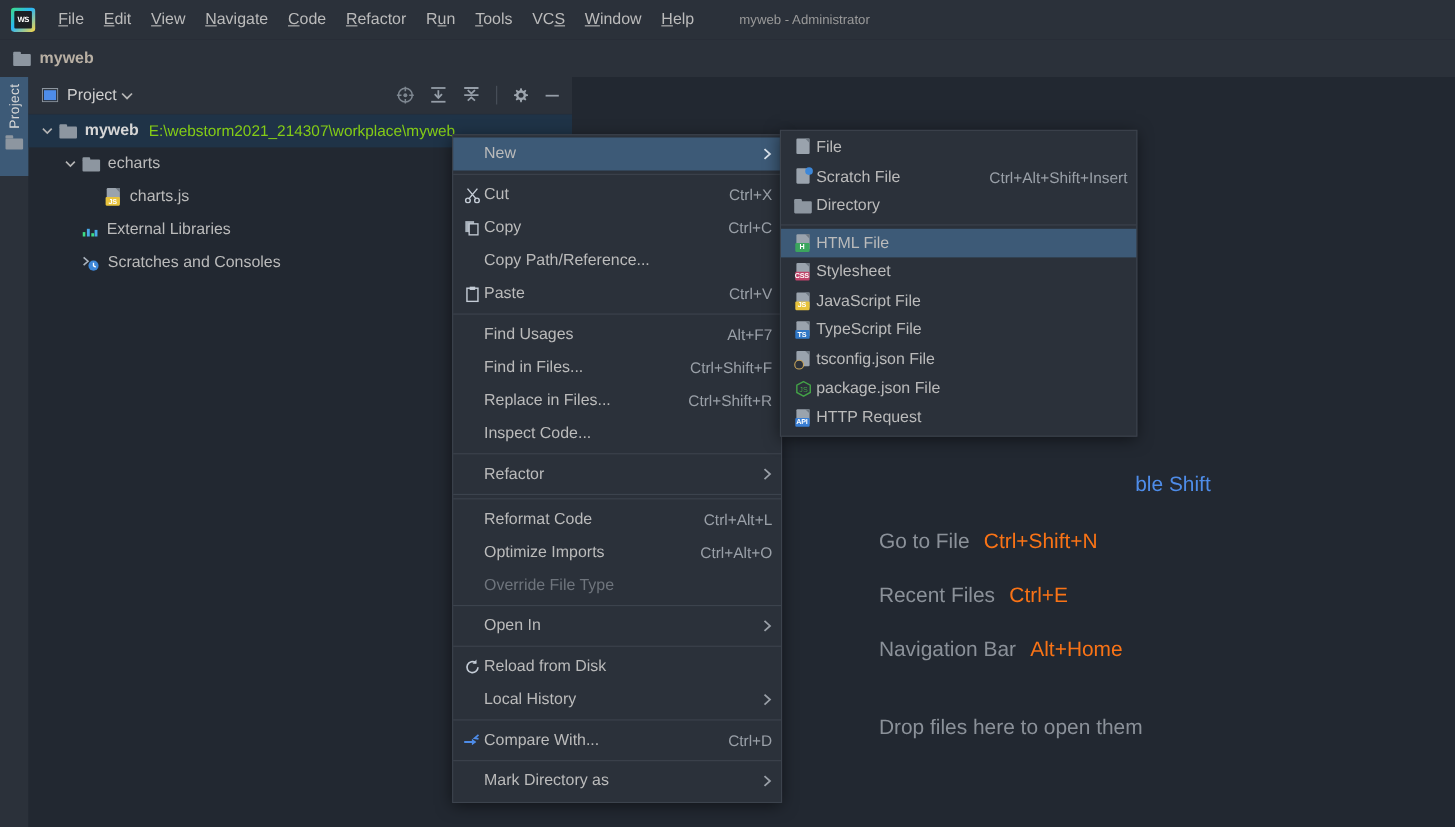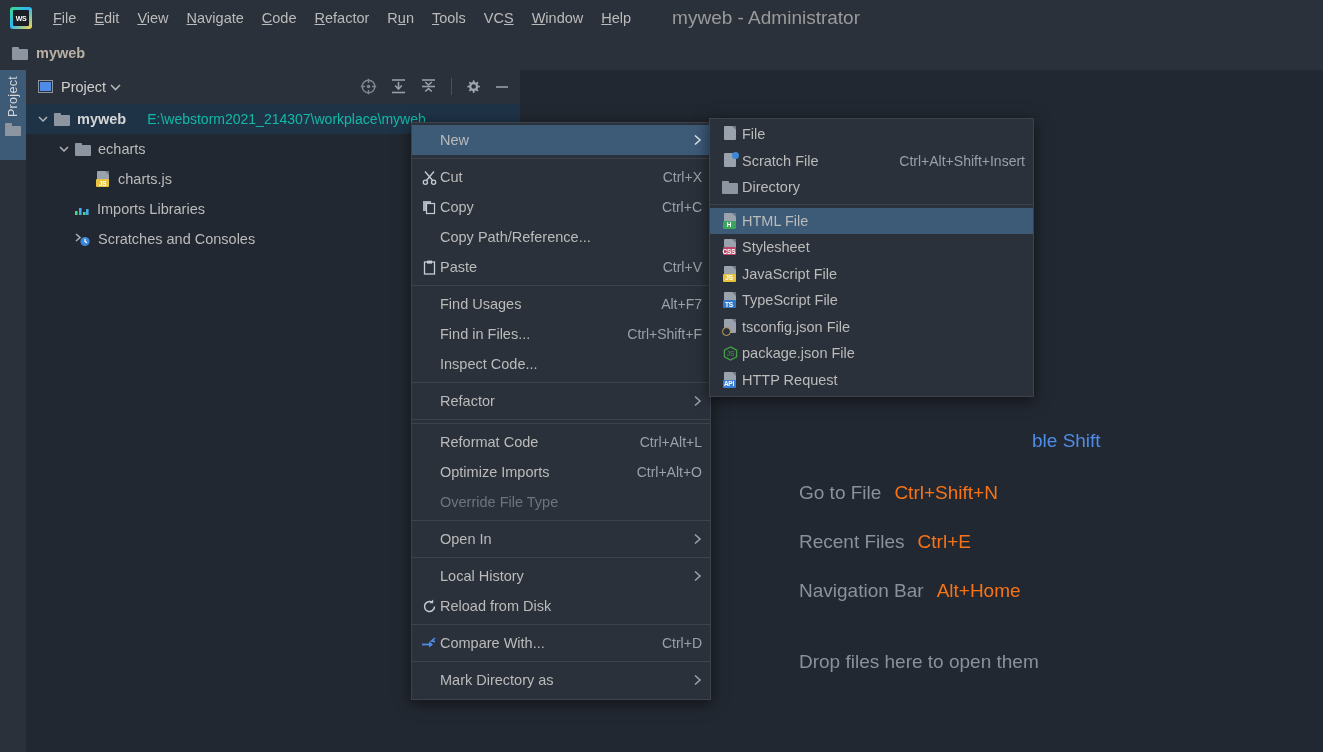--- a/index.html
+++ b/index.html
@@ -29,21 +29,21 @@
     display: flex; align-items: center; justify-content: center;
     letter-spacing: -0.5px;
   }
   .menubar { display: flex; align-items: center; }
   .menu-item {
     color: #bbbbbb; font-size: 14.5px; padding: 4px 9px;
     white-space: nowrap; cursor: default;
   }
   .menu-item u { text-decoration: underline; }
   #window-title {
-    color: #9a9a9a; font-size: 19px; margin-left: 32px; white-space: nowrap;
+    color: #9a9a9a; font-size: 12px; margin-left: 32px; white-space: nowrap;
   }
 
   
   #breadcrumb {
     position: absolute; left: 0; top: 36px; width: 1323px; height: 34px;
     background: #2b313a; display: flex; align-items: center; padding-left: 12px;
   }
   #breadcrumb .folder-ic { margin-right: 8px; }
   #breadcrumb .crumb-text { color: #b9b0a4; font-size: 14.5px; font-weight: bold; }
 
@@ -88,21 +88,21 @@
   }
   .trow.selected { background: #1f3347; }
   .twist {
     width: 14px; height: 14px; margin-right: 4px; flex: none;
     display: flex; align-items: center; justify-content: center;
   }
   .trow .ticon { margin-right: 7px; flex: none; display: flex; }
   .trow .tlabel { color: #bbbbbb; }
   .trow .tlabel.bold { font-weight: bold; color: #d6d6d6; }
   .trow .tpath { color: #7b8governed; }
-  .trow .tpath { color: #14b8a6; margin-left: 21px; font-size: 14px; }
+  .trow .tpath { color: #84cc16; margin-left: 9px; font-size: 14px; }
 
   
   #editor-area {
     position: absolute; left: 520px; top: 70px; right: 0; bottom: 0;
     background: #222831;
   }
   .hint-row {
     position: absolute; display: flex; align-items: baseline;
     font-size: 19px; color: #8b9199; white-space: nowrap;
   }
@@ -302,21 +302,21 @@
       <div class="trow" style="padding-left: 31px;">
         <div class="twist"></div>
         <span class="ticon">
           <svg width="15" height="14" viewBox="0 0 15 14">
             <rect x="0" y="9" width="2.6" height="4" fill="#3ddc84"></rect>
             <rect x="4" y="6" width="2.6" height="7" fill="#49a9e8"></rect>
             <rect x="8" y="10" width="2.6" height="3" fill="#3ddc84"></rect>
             <rect x="11" y="7" width="2.6" height="6" fill="#49a9e8"></rect>
           </svg>
         </span>
-        <span class="tlabel">Imports Libraries</span>
+        <span class="tlabel">External Libraries</span>
       </div>
       <div class="trow" style="padding-left: 31px;">
         <div class="twist"></div>
         <span class="ticon">
           <svg width="16" height="15" viewBox="0 0 16 15">
             <path d="M1 2 L5 5.5 L1 9" fill="none" stroke="#aab2bc" stroke-width="1.5"></path>
             <circle cx="10" cy="9.5" r="4.6" fill="#3d87d8"></circle>
             <path d="M10 6.8 V9.6 L12 10.8" fill="none" stroke="#fff" stroke-width="1.2"></path>
           </svg>
         </span>
@@ -400,20 +400,25 @@
       <span class="mlabel">Find Usages</span>
       <span class="macc">Alt+F7</span>
     </div>
     <div class="mi">
       <span class="micon"></span>
       <span class="mlabel">Find in Files...</span>
       <span class="macc">Ctrl+Shift+F</span>
     </div>
     <div class="mi">
       <span class="micon"></span>
+      <span class="mlabel">Replace in Files...</span>
+      <span class="macc">Ctrl+Shift+R</span>
+    </div>
+    <div class="mi">
+      <span class="micon"></span>
       <span class="mlabel">Inspect Code...</span>
     </div>
     <div class="msep"></div>
     <div class="mi">
       <span class="micon"></span>
       <span class="mlabel">Refactor</span>
       <span class="marrow">
         <svg width="9" height="12" viewBox="0 0 9 12">
           <path d="M2 1.5 L7 6 L2 10.5" fill="none" stroke="#9aa0a8" stroke-width="1.6"></path>
         </svg>
@@ -440,37 +445,37 @@
       <span class="micon"></span>
       <span class="mlabel">Open In</span>
       <span class="marrow">
         <svg width="9" height="12" viewBox="0 0 9 12">
           <path d="M2 1.5 L7 6 L2 10.5" fill="none" stroke="#9aa0a8" stroke-width="1.6"></path>
         </svg>
       </span>
     </div>
     <div class="msep"></div>
     <div class="mi">
+      <span class="micon">
+        <svg width="15" height="15" viewBox="0 0 15 15">
+          <path d="M12.5 7.5 A5 5 0 1 1 10.6 3.6" fill="none" stroke="#c4ccd6" stroke-width="1.5"></path>
+          <path d="M11.2 0.6 L11.2 4.3 L7.6 4.3 Z" fill="#c4ccd6"></path>
+        </svg>
+      </span>
+      <span class="mlabel">Reload from Disk</span>
+    </div>
+    <div class="mi">
       <span class="micon"></span>
       <span class="mlabel">Local History</span>
       <span class="marrow">
         <svg width="9" height="12" viewBox="0 0 9 12">
           <path d="M2 1.5 L7 6 L2 10.5" fill="none" stroke="#9aa0a8" stroke-width="1.6"></path>
         </svg>
       </span>
     </div>
-    <div class="mi">
-      <span class="micon">
-        <svg width="15" height="15" viewBox="0 0 15 15">
-          <path d="M12.5 7.5 A5 5 0 1 1 10.6 3.6" fill="none" stroke="#c4ccd6" stroke-width="1.5"></path>
-          <path d="M11.2 0.6 L11.2 4.3 L7.6 4.3 Z" fill="#c4ccd6"></path>
-        </svg>
-      </span>
-      <span class="mlabel">Reload from Disk</span>
-    </div>
     <div class="msep"></div>
     <div class="mi">
       <span class="micon">
         <svg width="16" height="14" viewBox="0 0 16 14">
           <path d="M1 8.5 H11" fill="none" stroke="#4e8ce8" stroke-width="1.8"></path>
           <path d="M8 5.5 L12 8.5 L8 11.5 Z" fill="#4e8ce8"></path>
           <path d="M14 2 L10.5 5 L14 5.6" fill="none" stroke="#4e8ce8" stroke-width="1.6"></path>
         </svg>
       </span>
       <span class="mlabel">Compare With...</span>

